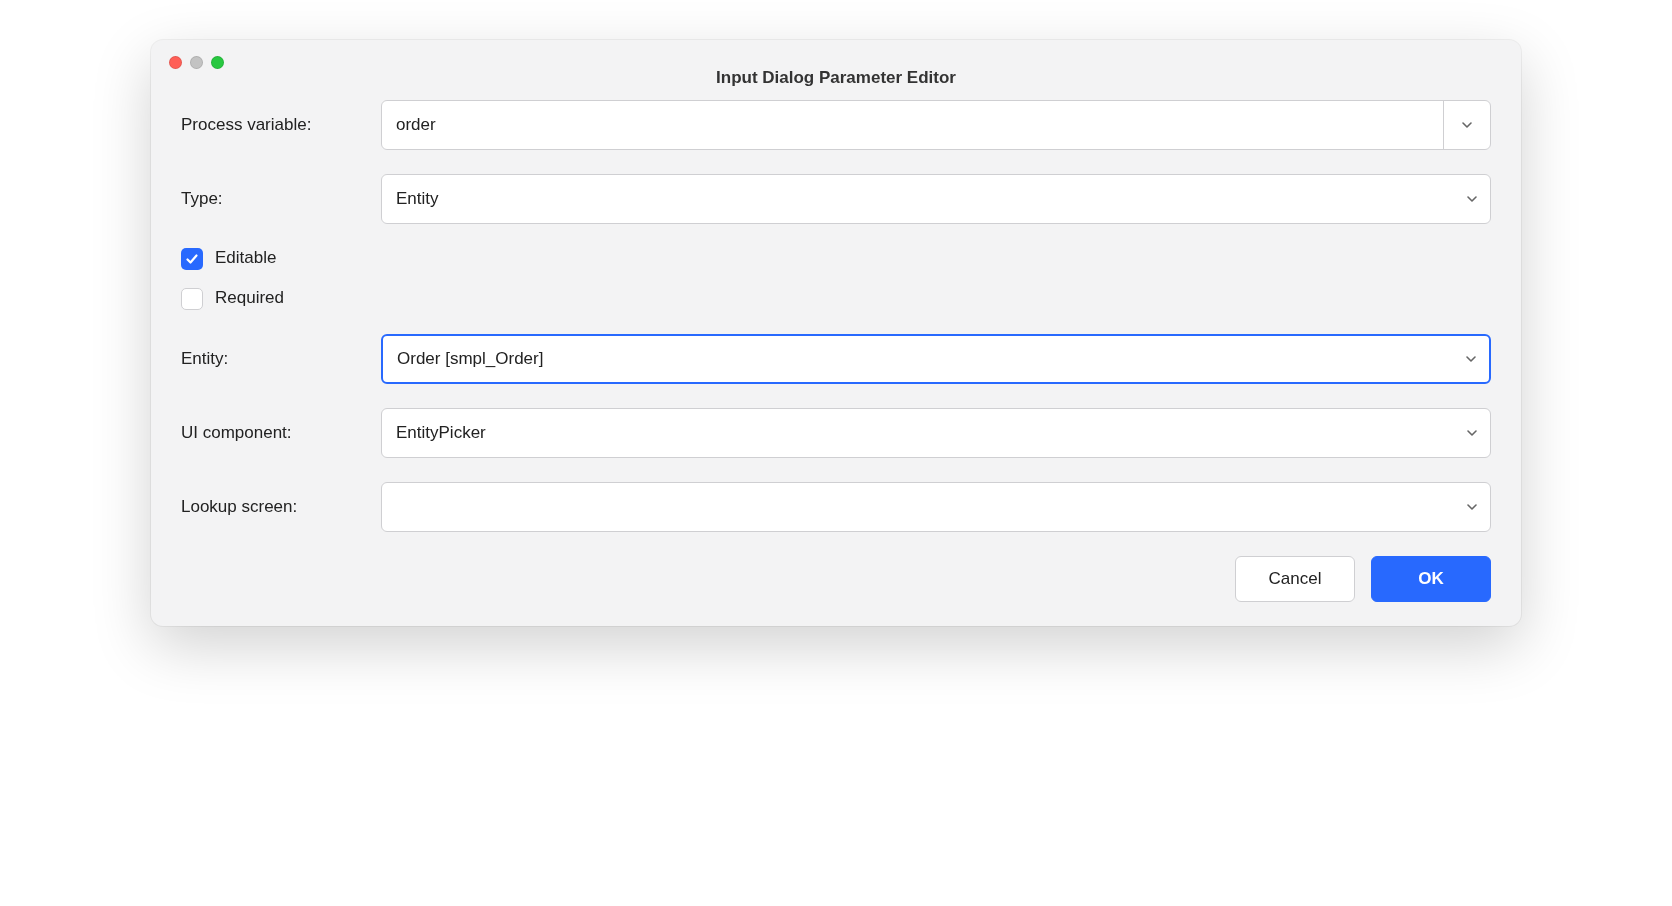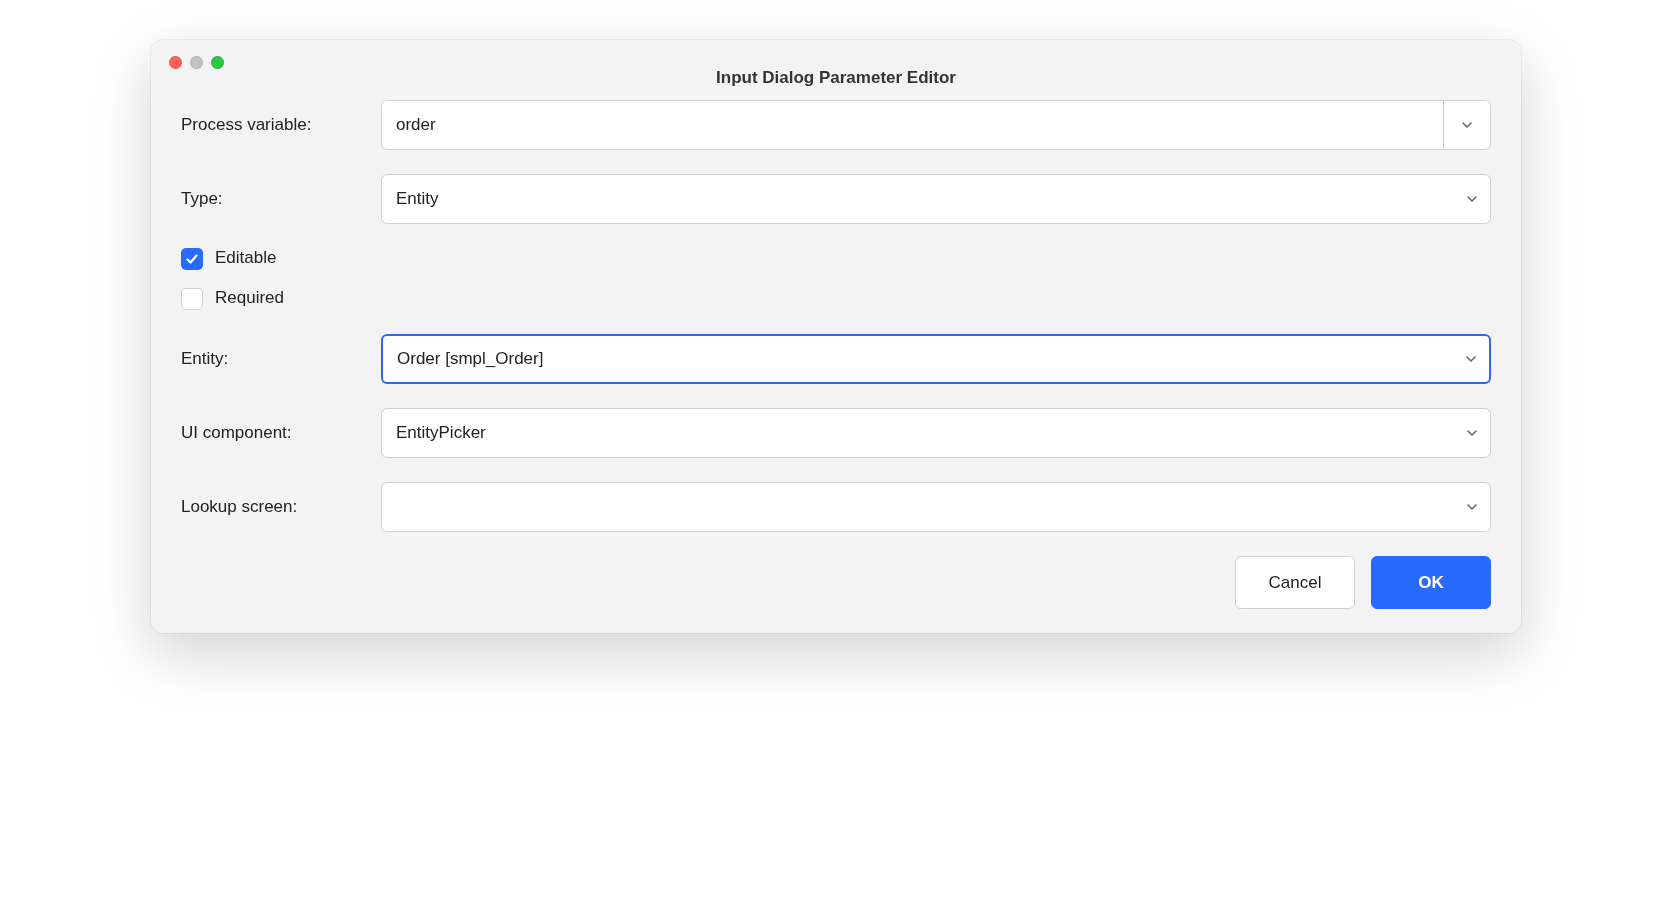--- a/index.html
+++ b/index.html
@@ -152,21 +152,21 @@
       font-size: 17px;
       color: #222;
     }
     .button-row {
       display: flex;
       justify-content: flex-end;
       gap: 16px;
       margin-top: 8px;
     }
     .btn {
-      height: 53px;
+      height: 46px;
       min-width: 120px;
       padding: 8px 28px;
       font-size: 17px;
       border-radius: 6px;
       cursor: pointer;
       display: flex;
       align-items: center;
       justify-content: center;
     }
     .btn-secondary {

